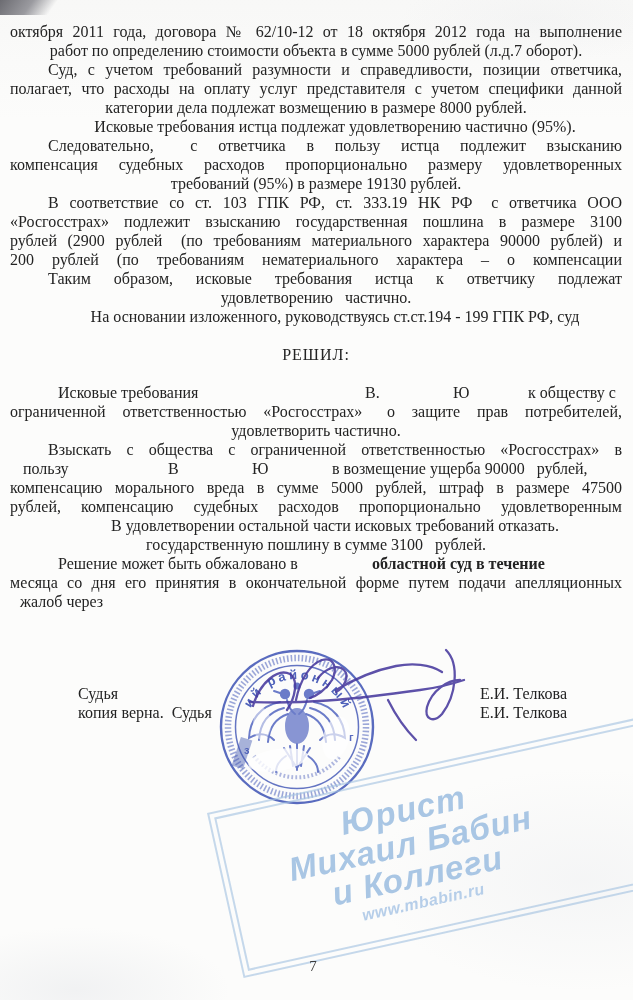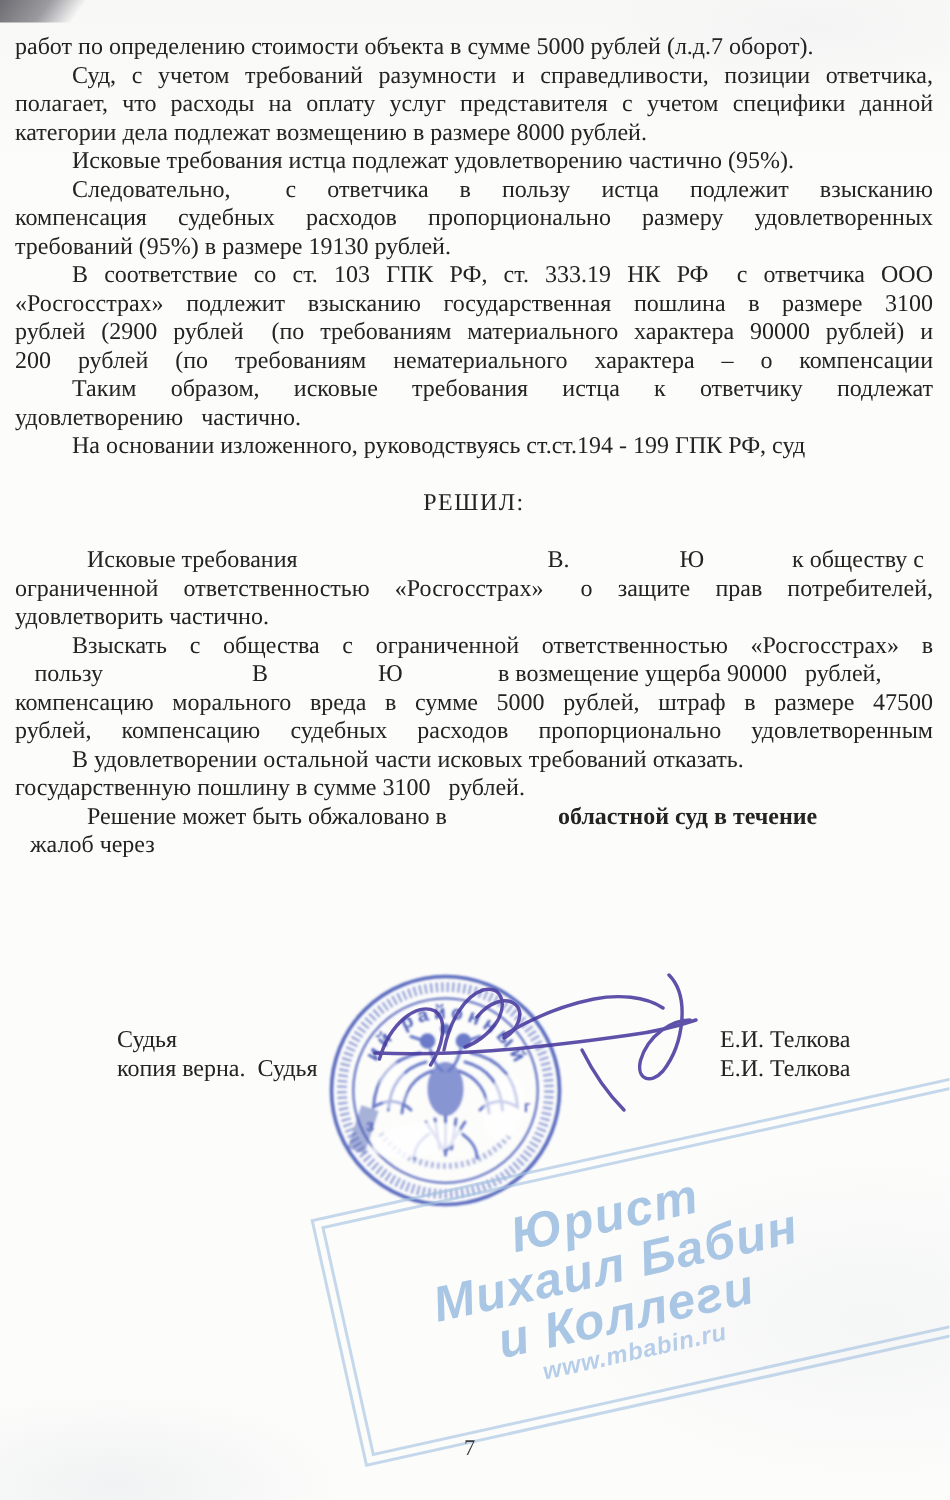--- a/index.html
+++ b/index.html
@@ -21,21 +21,21 @@
     background:linear-gradient(125deg,#53535a 0%, #8a8a90 45%, transparent 78%);
     opacity:.85;border-bottom-right-radius:14px;
   }
   
   .doc{
     position:absolute;left:10px;top:22px;width:612px;color:#232323;
     font-size:16px;line-height:19px;
   }
   .line{height:19px;white-space:nowrap;position:relative;}
   .line.j{text-align:justify;text-align-last:justify;white-space:normal;}
-  .line.l{text-align:left;}
+  .line.l{text-align:center;}
   .line.c{text-align:center;white-space:normal;}
   .line.ind{padding-left:38px;}
   .line.heading{font-weight:normal;letter-spacing:1px;}
   .line .seg{position:absolute;top:0;white-space:pre;}
   
   .sig-block{position:absolute;left:0;top:684px;width:633px;font-size:16px;line-height:19px;color:#232323;padding-left:20px;}
   .sig-row{position:relative;height:19px;}
   .sig-row .left-cell{position:absolute;left:58px;top:0;white-space:pre;}
   .sig-row .right-cell{position:absolute;left:460px;top:0;white-space:pre;}
   
@@ -68,20 +68,21 @@
     font-size:15px;color:#3c3c3c;
   }
 </style>
 </head>
 <body>
 
 <div class="paper-tint"></div>
 <div class="corner-artifact"></div>
 
 <div class="doc" id="doc">
+    <div class="line j">октября 2011 года, договора № 62/10-12 от 18 октября 2012 года на выполнение</div>
     <div class="line l">работ по определению стоимости объекта в сумме 5000 рублей (л.д.7 оборот).</div>
     <div class="line j ind">Суд, с учетом требований разумности и справедливости, позиции ответчика,</div>
     <div class="line j">полагает, что расходы на оплату услуг представителя с учетом специфики данной</div>
     <div class="line l">категории дела подлежат возмещению в размере 8000 рублей.</div>
     <div class="line l ind">Исковые требования истца подлежат удовлетворению частично (95%).</div>
     <div class="line j ind">Следовательно,  с ответчика в пользу истца подлежит взысканию</div>
     <div class="line j">компенсация судебных расходов пропорционально размеру удовлетворенных</div>
     <div class="line l">требований (95%) в размере 19130 рублей.</div>
     <div class="line j ind">В соответствие со ст. 103 ГПК РФ, ст. 333.19 НК РФ  с ответчика ООО</div>
     <div class="line j">«Росгосстрах» подлежит взысканию государственная пошлина в размере 3100</div>
@@ -109,20 +110,21 @@
       <span class="seg" style="left: 322px;">в возмещение ущерба 90000  рублей,</span>
     </div>
     <div class="line j">компенсацию морального вреда в сумме 5000 рублей, штраф в размере 47500</div>
     <div class="line j">рублей, компенсацию судебных расходов пропорционально удовлетворенным</div>
     <div class="line l ind">В удовлетворении остальной части исковых требований отказать.</div>
     <div class="line l">государственную пошлину в сумме 3100  рублей.</div>
     <div class="line">
       <span class="seg" style="left: 48px;">Решение может быть обжаловано в</span>
       <span class="seg" style="left: 362px; font-weight: bold;">областной суд в течение</span>
     </div>
+    <div class="line j">месяца со дня его принятия в окончательной форме путем подачи апелляционных</div>
     <div class="line">
       <span class="seg" style="left: 10px;">жалоб через</span>
     </div>
   </div>
 
 <div class="sig-block">
   <div class="sig-row">
     <span class="left-cell">Судья</span>
     <span class="right-cell">Е.И. Телкова</span>
   </div>

